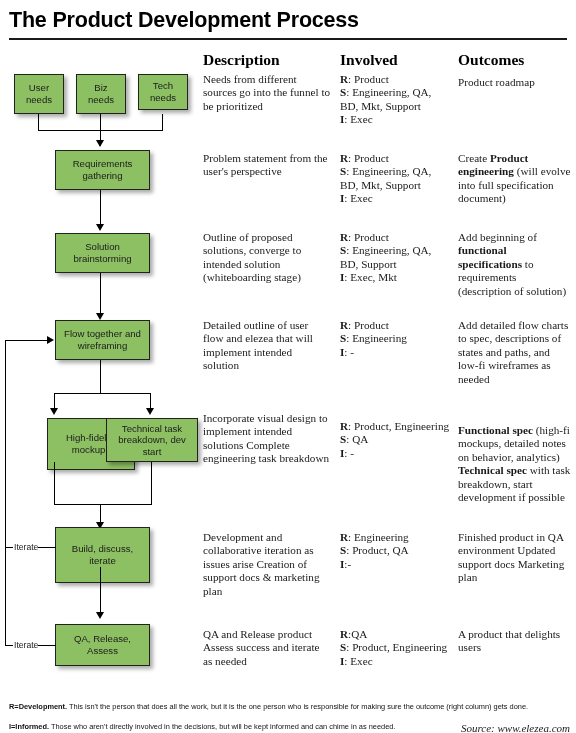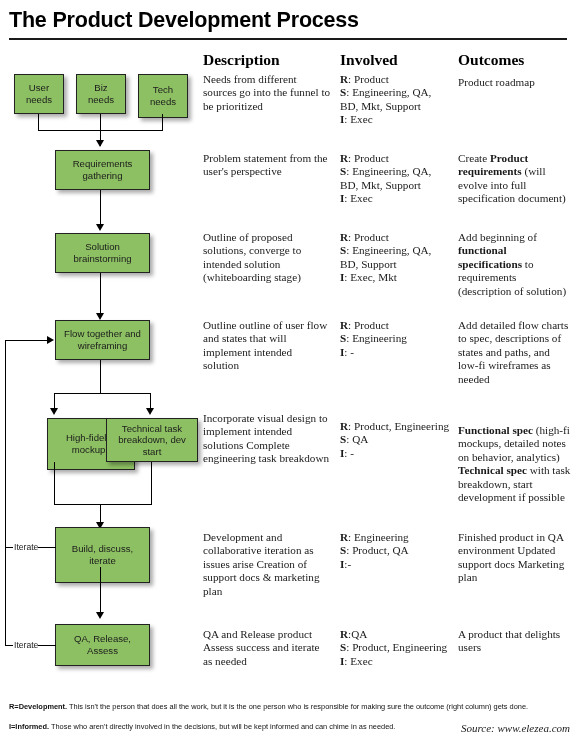--- a/index.html
+++ b/index.html
@@ -151,21 +151,21 @@
 
   <div class="title">The Product Development Process</div>
   <div class="title-rule"></div>
 
   <div class="col-head c1">Description</div>
   <div class="col-head c2">Involved</div>
   <div class="col-head c3">Outcomes</div>
 
   <div class="node" style="left:14px; top:74px; width:50px; height:40px;">User needs</div>
   <div class="node" style="left:76px; top:74px; width:50px; height:40px;">Biz needs</div>
-  <div class="node" style="left:138px; top:74px; width:50px; height:44px;">Tech needs</div>
+  <div class="node" style="left:138px; top:74px; width:50px; height:36px;">Tech needs</div>
 
   <div class="ln v" style="left:38px; top:114px; height:16px;"></div>
   <div class="ln v" style="left:100px; top:114px; height:32px;"></div>
   <div class="ln v" style="left:162px; top:114px; height:16px;"></div>
   <div class="ln h" style="left:38px; top:130px; width:125px;"></div>
   <div class="arrow-down" style="left:96px; top:140px;"></div>
 
   <div class="cell desc" style="top:73px;">Needs from different sources go into the funnel to be prioritized</div>
   <div class="cell invl" style="top:73px;">
     <span><b>R</b><span>: Product</span></span><br>
@@ -180,21 +180,21 @@
   <div class="ln v" style="left:100px; top:190px; height:37px;"></div>
   <div class="arrow-down" style="left:96px; top:224px;"></div>
 
   <div class="cell desc" style="top:152px;">Problem statement from the user's perspective</div>
   <div class="cell invl" style="top:152px;">
     <span><b>R</b><span>: Product</span></span><br>
     <span><b>S</b><span>: Engineering, QA, BD, Mkt, Support</span></span><br>
     <span><b>I</b><span>: Exec</span></span>
   </div>
   <div class="cell outc" style="top:152px;">
-    <span>Create </span><b>Product requirements</b><span> (will evolve into full specification document)</span>
+    <span>Create </span><b>Product engineering</b><span> (will evolve into full specification document)</span>
   </div>
 
   <div class="node" style="left:55px; top:233px; width:95px; height:40px;">Solution brainstorming</div>
   <div class="ln v" style="left:100px; top:273px; height:43px;"></div>
   <div class="arrow-down" style="left:96px; top:313px;"></div>
 
   <div class="cell desc" style="top:231px;">Outline of proposed solutions, converge to intended solution (whiteboarding stage)</div>
   <div class="cell invl" style="top:231px;">
     <span><b>R</b><span>: Product</span></span><br>
     <span><b>S</b><span>: Engineering, QA, BD, Support</span></span><br>
@@ -208,21 +208,21 @@
   <div class="arrow-right" style="left:47px; top:336px;"></div>
   <div class="ln h" style="left:5px; top:340px; width:44px;"></div>
 
   <div class="ln v" style="left:100px; top:360px; height:34px;"></div>
   <div class="ln h" style="left:54px; top:393px; width:97px;"></div>
   <div class="ln v" style="left:54px; top:393px; height:18px;"></div>
   <div class="ln v" style="left:150px; top:393px; height:18px;"></div>
   <div class="arrow-down" style="left:50px; top:408px;"></div>
   <div class="arrow-down" style="left:146px; top:408px;"></div>
 
-  <div class="cell desc" style="top:319px;">Outline outline of user flow and states that will implement intended solution</div>
+  <div class="cell desc" style="top:319px;">Detailed outline of user flow and elezea that will implement intended solution</div>
   <div class="cell invl" style="top:319px;">
     <span><b>R</b><span>: Product</span></span><br>
     <span><b>S</b><span>: Engineering</span></span><br>
     <span><b>I</b><span>: -</span></span>
   </div>
   <div class="cell outc" style="top:319px;">
     <span>Add detailed flow charts to spec, descriptions of states and paths, and low-fi wireframes as needed</span>
   </div>
 
   <div class="node" style="left:11px; top:418px; width:88px; height:52px;margin-left:36px;">High-fidelity mockups</div>

